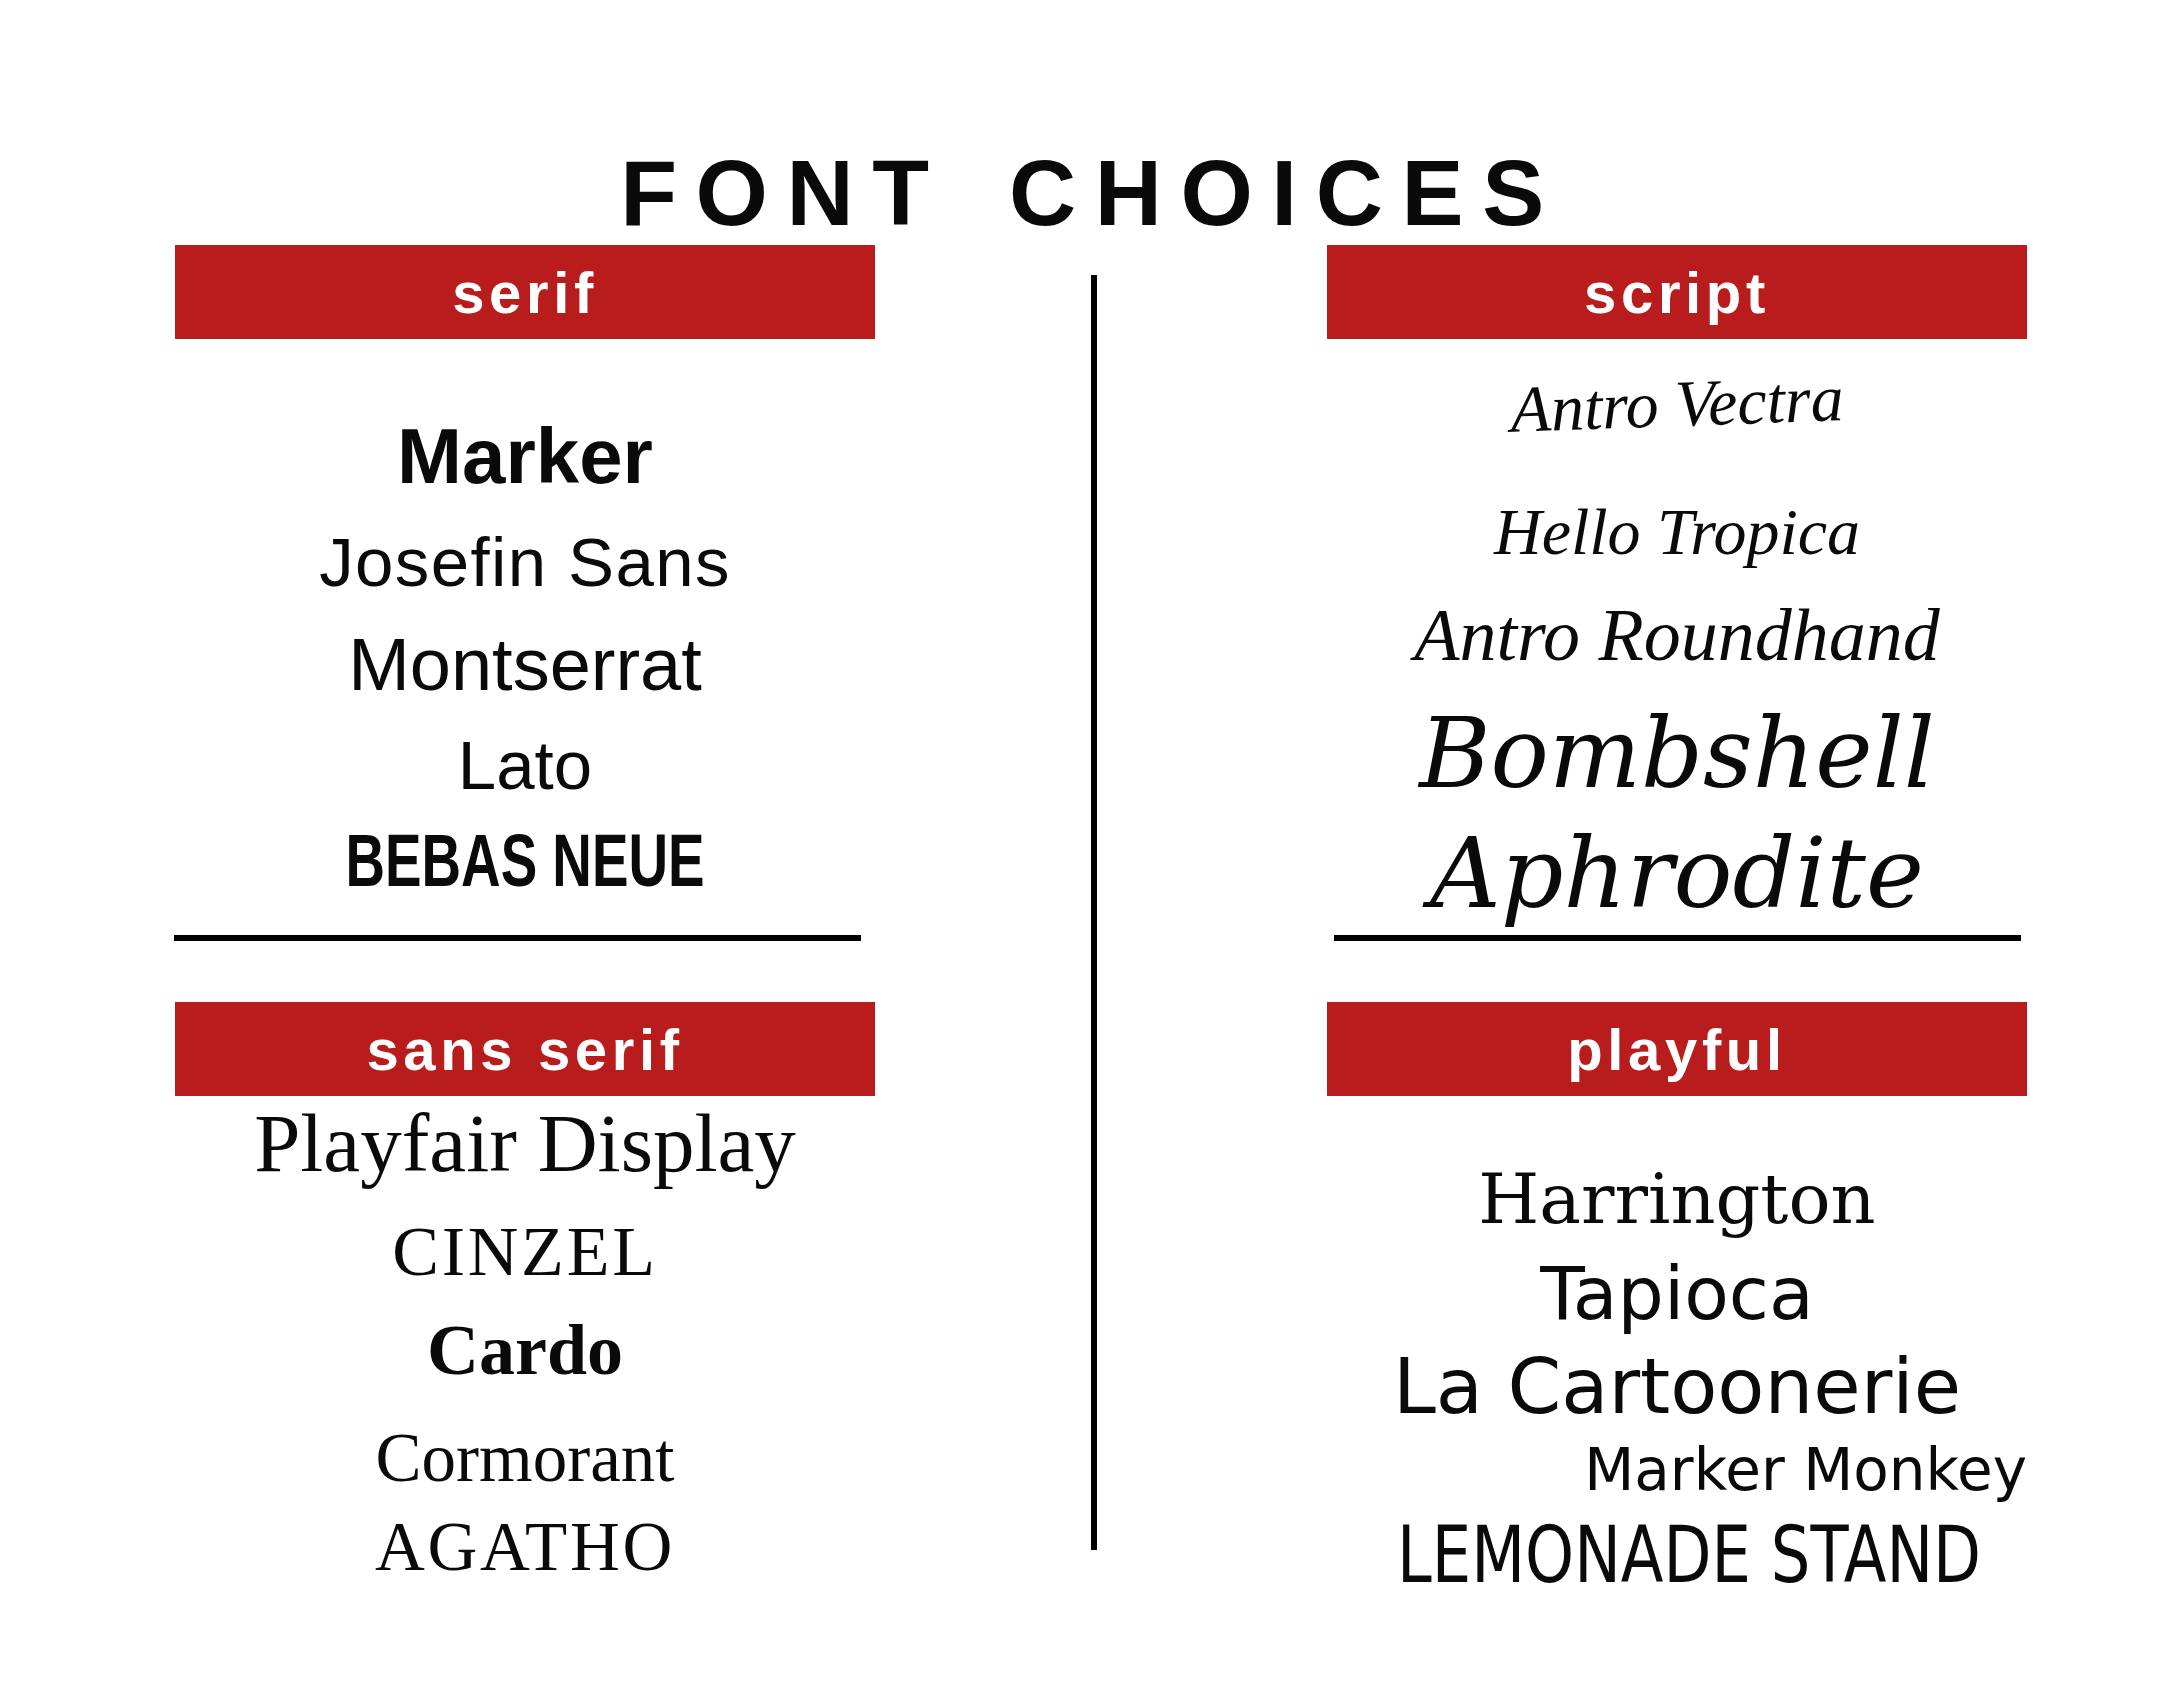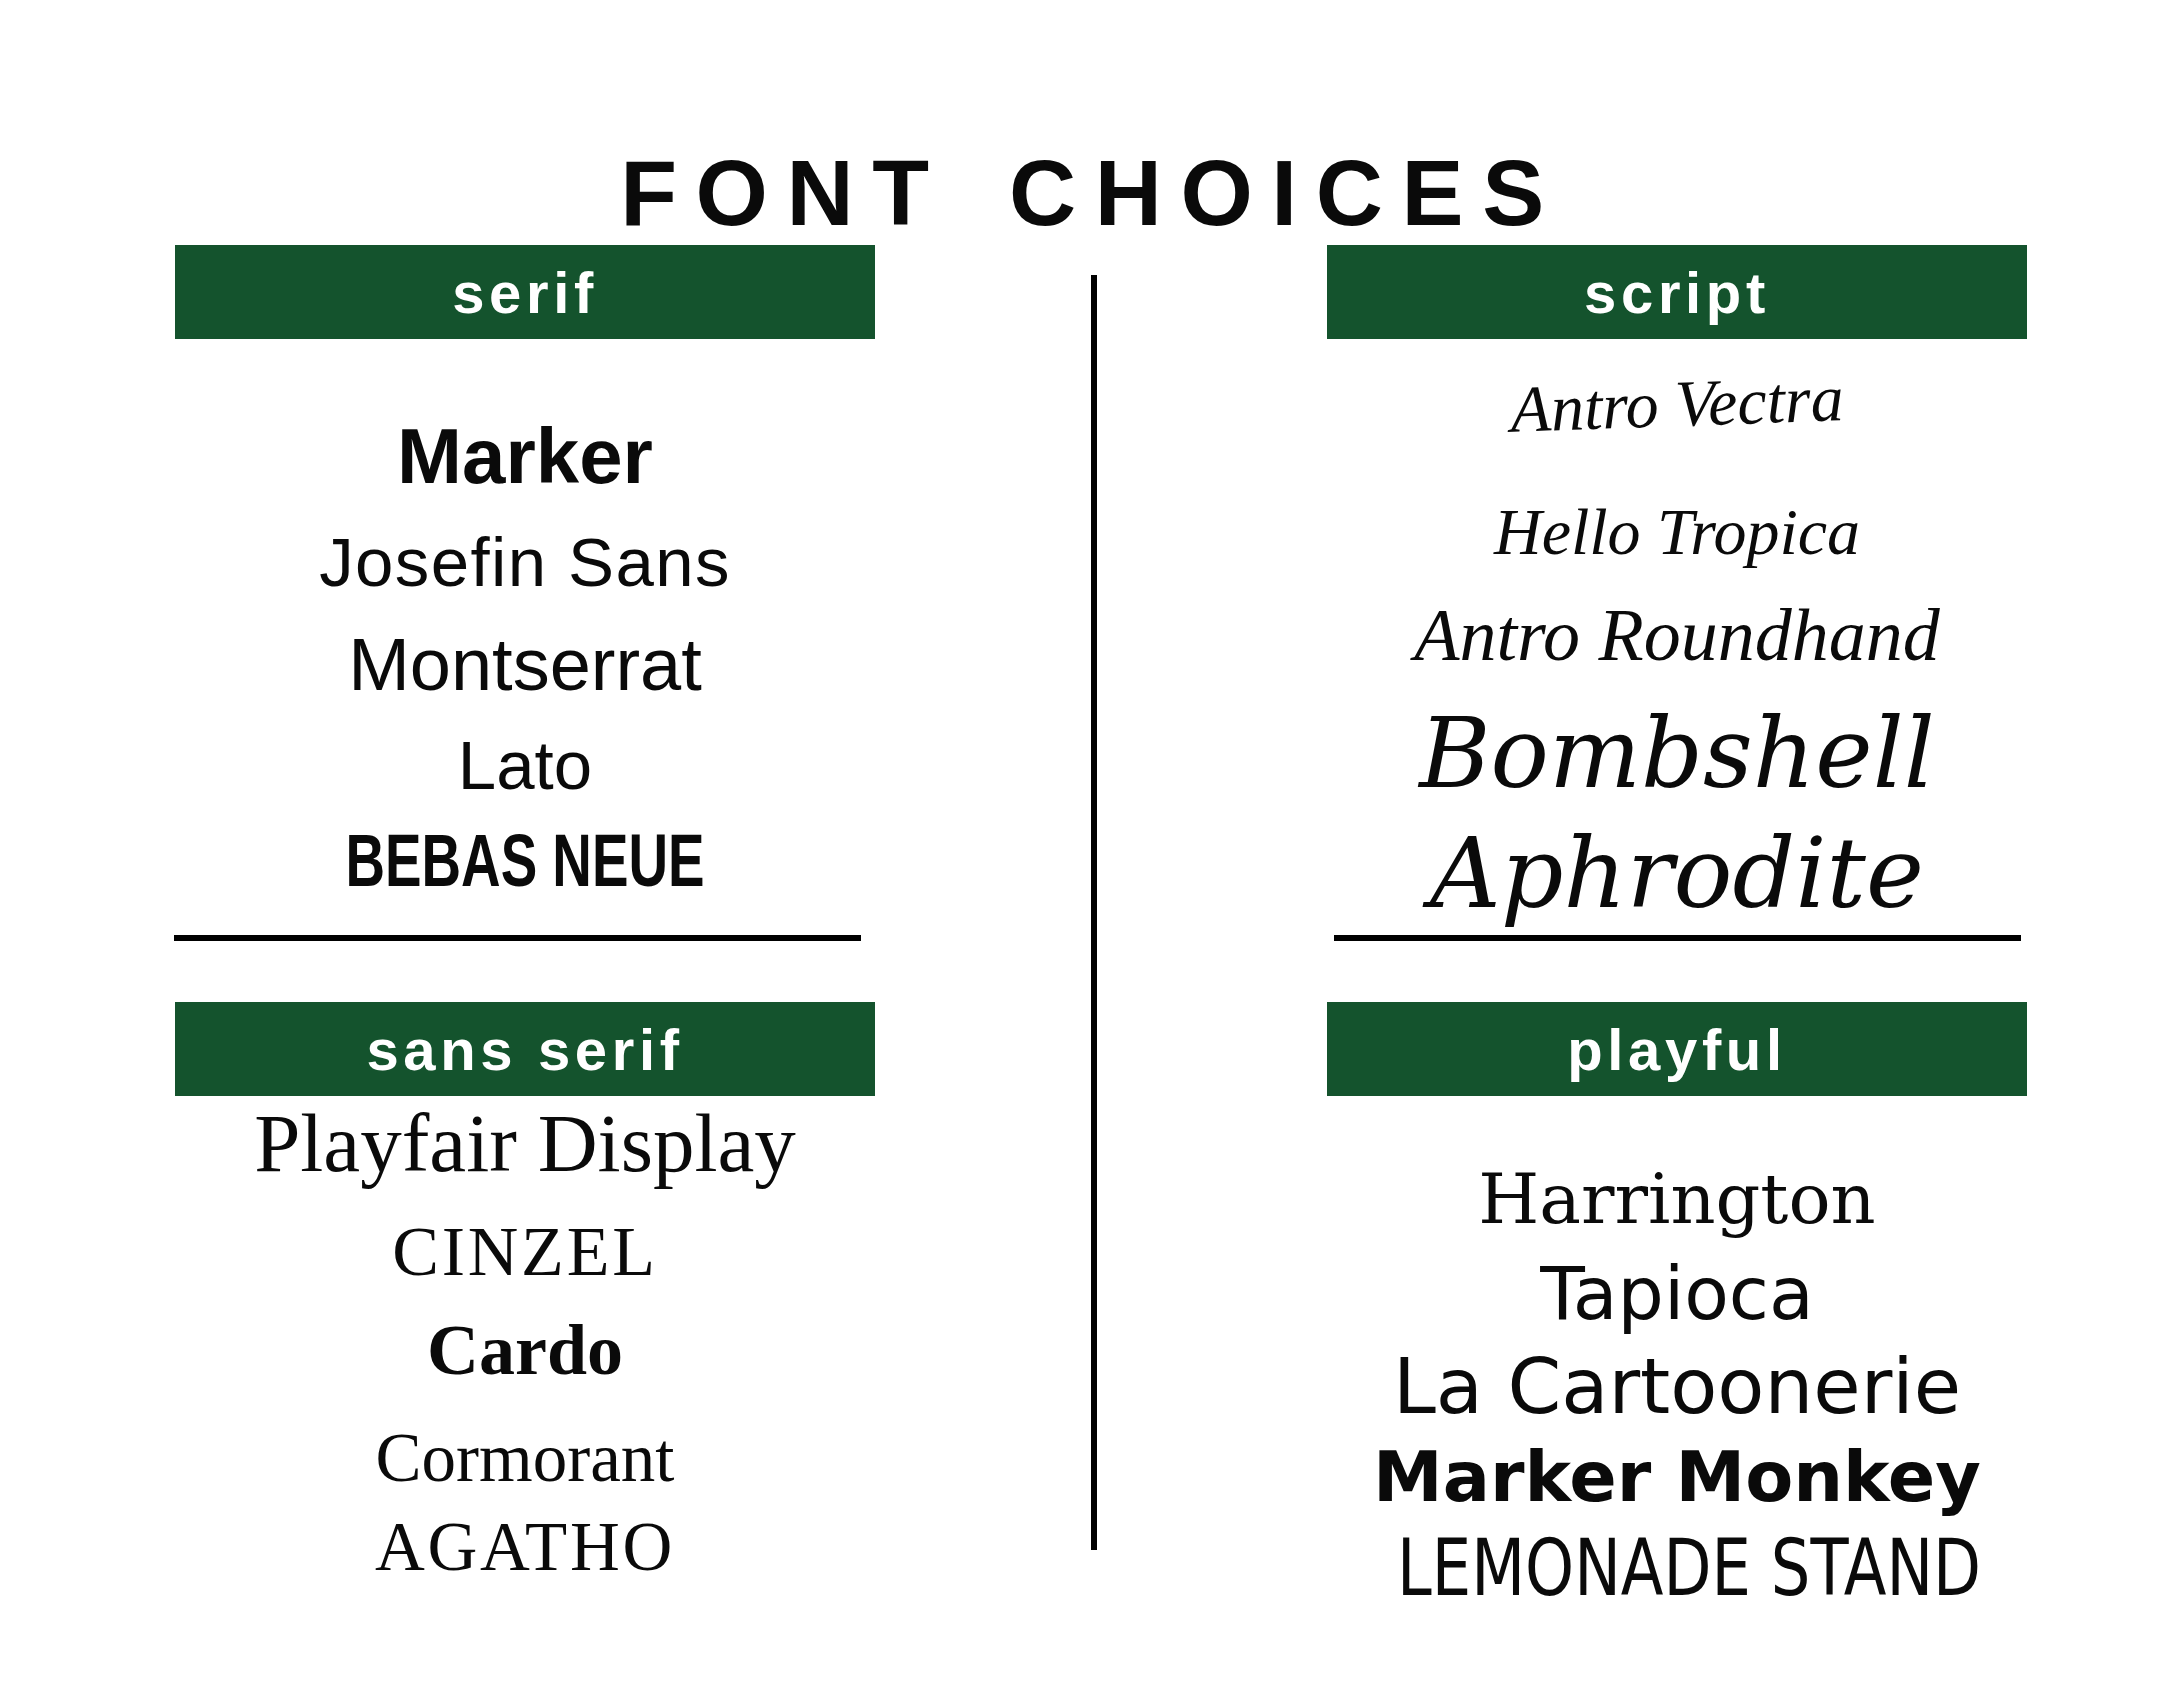--- a/index.html
+++ b/index.html
@@ -25,21 +25,21 @@
   }
 
   .col { position: absolute; width: 700px; }
   #col-serif   { left: 175px;  top: 245px; }
   #col-script  { left: 1327px; top: 245px; }
   #col-sans    { left: 175px;  top: 1002px; }
   #col-playful { left: 1327px; top: 1002px; }
 
   .bar {
     height: 94px;
-    background: #14532d;
+    background: #b91c1c;
     display: flex; align-items: center; justify-content: center;
     color: #ffffff;
     font-weight: 700;
     font-size: 58px;
     letter-spacing: 0.08em;
   }
 
   .list { text-align: center; }
   .item { line-height: 1.15; white-space: nowrap; }
 
@@ -65,21 +65,21 @@
   .f-cinzel    { margin-top: 21px; font-size: 70px; letter-spacing: 0.04em; }
   .f-cardo     { margin-top: 16.5px; font-size: 72px; font-weight: 700; }
   .f-cormorant { margin-top: 26.5px; font-size: 69px; }
   .f-agatho    { margin-top: 10px; font-size: 69px; letter-spacing: 0.04em; }
 
   
   .playful-font { font-family: "DejaVu Sans", sans-serif; }
   .f-harrington  { margin-top: 63px; font-size: 70px; font-family: "DejaVu Serif", serif; }
   .f-tapioca     { margin-top: 12px; font-size: 73px; }
   .f-cartoonerie { margin-top: 8px; font-size: 77px; }
-  .f-marker      { margin-top: 5.3px;  font-size: 70px; font-weight: 700; }
+  .f-marker      { margin-top: 5.3px;  font-size: 58px; font-weight: 400; text-align: right; }
   .f-lemonade    { margin-top: 6.6px; font-size: 78px;
                    transform: scaleX(0.80); transform-origin: center; }
 
   
   .divider-v {
     position: absolute;
     left: 1091px; top: 275px;
     width: 6px; height: 1275px;
     background: #000000;
   }

